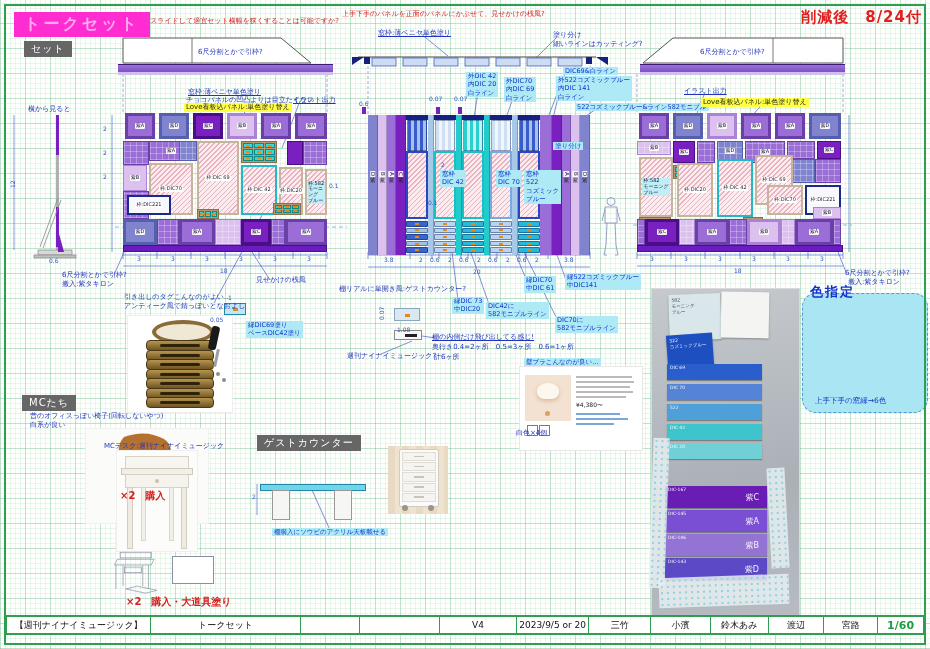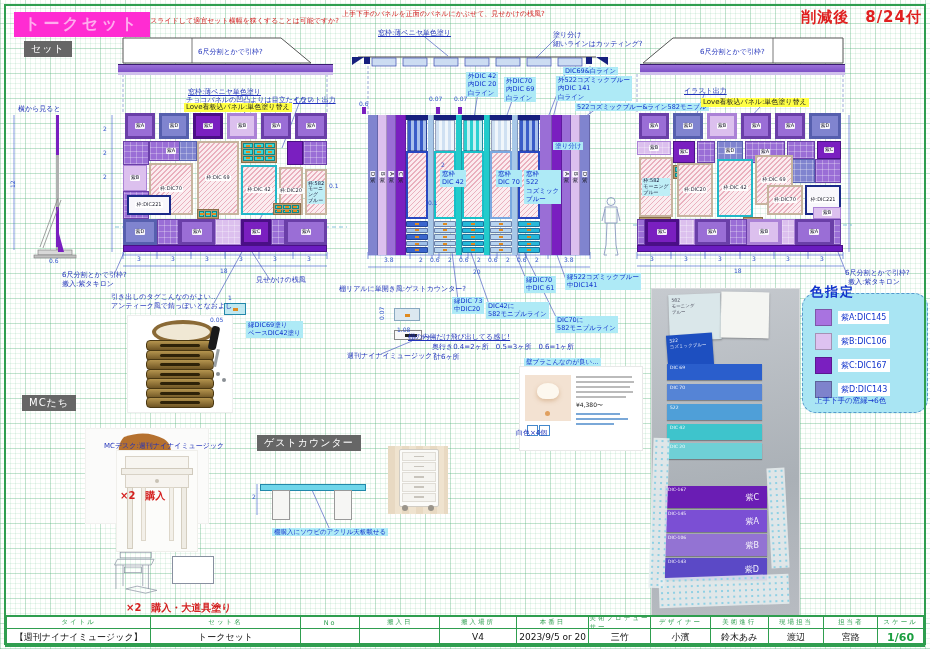--- a/index.html
+++ b/index.html
@@ -782,56 +782,24 @@
         <span class="sname">紫B</span>
       </div>
       <div class="pstrip" style="left: 14px; top: 270px; width: 102px; height: 22px; background: rgb(91, 73, 198);">
         <span class="slb">DIC-143</span>
         <span class="sname">紫D</span>
       </div>
     </div>
 
   <div class="legend-title">色指定</div>
   <div id="legend-box">
-    <div id="legend-items" style="padding-top:8px;">
-        <div class="lgrow">
-          <div class="lgsw" style="background: rgb(168, 115, 224);"></div>
-          <div class="lglb">紫A:DIC145</div>
-        </div>
-        <div class="lgrow">
-          <div class="lgsw" style="background: rgb(221, 194, 240);"></div>
-          <div class="lglb">紫B:DIC106</div>
-        </div>
-        <div class="lgrow">
-          <div class="lgsw" style="background: rgb(122, 31, 192);"></div>
-          <div class="lglb">紫C:DIC167</div>
-        </div>
-        <div class="lgrow">
-          <div class="lgsw" style="background: rgb(126, 131, 204);"></div>
-          <div class="lglb">紫D:DIC143</div>
-        </div>
-      </div>
     <div class="lgnote">上手下手の窓縁→6色</div>
   </div>
 
   <div id="prod-table">
-    <div class="trow" id="t-head">
-        <div class="th" style="width: 145px;">タイトル</div>
-        <div class="th" style="width: 150px;">セット名</div>
-        <div class="th" style="width: 60px;">No</div>
-        <div class="th" style="width: 80px;">搬入日</div>
-        <div class="th" style="width: 77px;">搬入場所</div>
-        <div class="th" style="width: 73px;">本番日</div>
-        <div class="th" style="width: 62px;">美術プロデューサー</div>
-        <div class="th" style="width: 60px;">デザイナー</div>
-        <div class="th" style="width: 58px;">美術進行</div>
-        <div class="th" style="width: 56px;">現場担当</div>
-        <div class="th" style="width: 54px;">担当者</div>
-        <div class="th" style="width: 45px;">スケール</div>
-      </div>
     <div class="trow" id="t-vals">
         <div class="td" style="width: 145px;">【週刊ナイナイミュージック】</div>
         <div class="td" style="width: 150px;">トークセット</div>
         <div class="td" style="width: 60px;"></div>
         <div class="td" style="width: 80px;"></div>
         <div class="td" style="width: 77px;">V4</div>
         <div class="td" style="width: 73px;">2023/9/5 or 20</div>
         <div class="td" style="width: 62px;">三竹</div>
         <div class="td" style="width: 60px;">小濱</div>
         <div class="td" style="width: 58px;">鈴木あみ</div>
@@ -857,48 +825,50 @@
     <div class="note s-c" style="left: 504px; top: 77px;">外DIC70
 内DIC 69
 白ライン</div>
     <div class="note s-c" style="left: 575px; top: 103px;">522コズミックブルー&amp;ライン582モニプル</div>
     <div class="note s-u" style="left: 684px; top: 87px;">イラスト出力</div>
     <div class="note s-y" style="left: 701px; top: 98px;">Love看板込パネル:単色塗り替え</div>
     <div class="note s-u" style="left: 188px; top: 88px;">窓枠:薄ベニヤ単色塗り</div>
     <div class="note s-b" style="left: 186px; top: 96px;">チョコパネルの凹凸よりは目立たくない</div>
     <div class="note s-y" style="left: 184px; top: 103px;">Love看板込パネル:単色塗り替え</div>
     <div class="note s-u" style="left: 293px; top: 96px;">イラスト出力</div>
-    <div class="note s-b" style="left: 18px; top: 105px;">横から見ると</div>
+    <div class="note s-b" style="left: 28px; top: 105px;">横から見ると</div>
     <div class="note s-b" style="left: 62px; top: 271px;">6尺分割とかで引枠?</div>
     <div class="note s-b" style="left: 62px; top: 280px;">搬入:紫タキロン</div>
-    <div class="note s-b" style="left: 111px; top: 293px;">引き出しのタグこんなのがよい..
+    <div class="note s-b" style="left: 124px; top: 293px;">引き出しのタグこんなのがよい..
 アンティーク風で錆っぽいとなおよし</div>
     <div class="note s-b" style="left: 256px; top: 276px;">見せかけの桟風</div>
     <div class="note s-b" style="left: 339px; top: 285px;">棚リアルに単開き風:ゲストカウンター?</div>
     <div class="note s-c" style="left: 246px; top: 321px;">縁DIC69塗り
 ベースDIC42塗り</div>
     <div class="note s-c" style="left: 452px; top: 297px;">縁DIC 73
 中DIC20</div>
     <div class="note s-c" style="left: 486px; top: 302px;">DIC42に
 582モニプルライン</div>
     <div class="note s-c" style="left: 524px; top: 276px;">縁DIC70
 中DIC 61</div>
     <div class="note s-c" style="left: 555px; top: 316px;">DIC70に
 582モニプルライン</div>
     <div class="note s-c" style="left: 565px; top: 273px;">縁522コズミックブルー
 中DIC141</div>
-    <div class="note s-u" style="left: 408px; top: 333px; text-decoration: underline;">棚の内側だけ飛び出してる感じ!</div>
+    <div class="note s-u" style="left: 432px; top: 333px; text-decoration: underline;">棚の内側だけ飛び出してる感じ!</div>
     <div class="note s-b" style="left: 432px; top: 343px;">奥行き0.4=2ヶ所　0.5=3ヶ所　0.6=1ヶ所</div>
     <div class="note s-b" style="left: 434px; top: 353px;">計6ヶ所</div>
     <div class="note s-b" style="left: 347px; top: 352px;">週刊ナイナイミュージック?</div>
     <div class="note s-c" style="left: 524px; top: 358px;">壁ブラこんなのが良い…</div>
     <div class="note s-b" style="left: 516px; top: 429px;">白色×4個</div>
+    <div class="note s-b" style="left: 30px; top: 412px;">昔のオフィスっぽい椅子(回転しないやつ)
+白系が良い</div>
     <div class="note s-b" style="left: 104px; top: 442px;">MCデスク:週刊ナイナイミュージック</div>
     <div class="note s-m" style="left: 120px; top: 489px;">×2　購入</div>
-    <div class="note s-m" style="left: 126px; top: 595px; margin-top: 6px;">×2　購入・大道具塗り</div>
+    <div class="note s-m" style="left: 126px; top: 595px;">×2　購入・大道具塗り</div>
     <div class="note s-c" style="left: 272px; top: 528px;">棚購入にソウビのアクリル天板載せる</div>
     <div class="note s-b" style="left: 845px; top: 269px;">6尺分割とかで引枠?</div>
     <div class="note s-b" style="left: 848px; top: 278px;">搬入:紫タキロン</div>
     <div class="note s-c" style="left: 553px; top: 142px;">塗り分け</div>
     <div class="note s-c" style="left: 440px; top: 170px;">窓枠
 DIC 42</div>
     <div class="note s-c" style="left: 496px; top: 170px;">窓枠
 DIC 70</div>
     <div class="note s-c" style="left: 524px; top: 170px;">窓枠
 522

